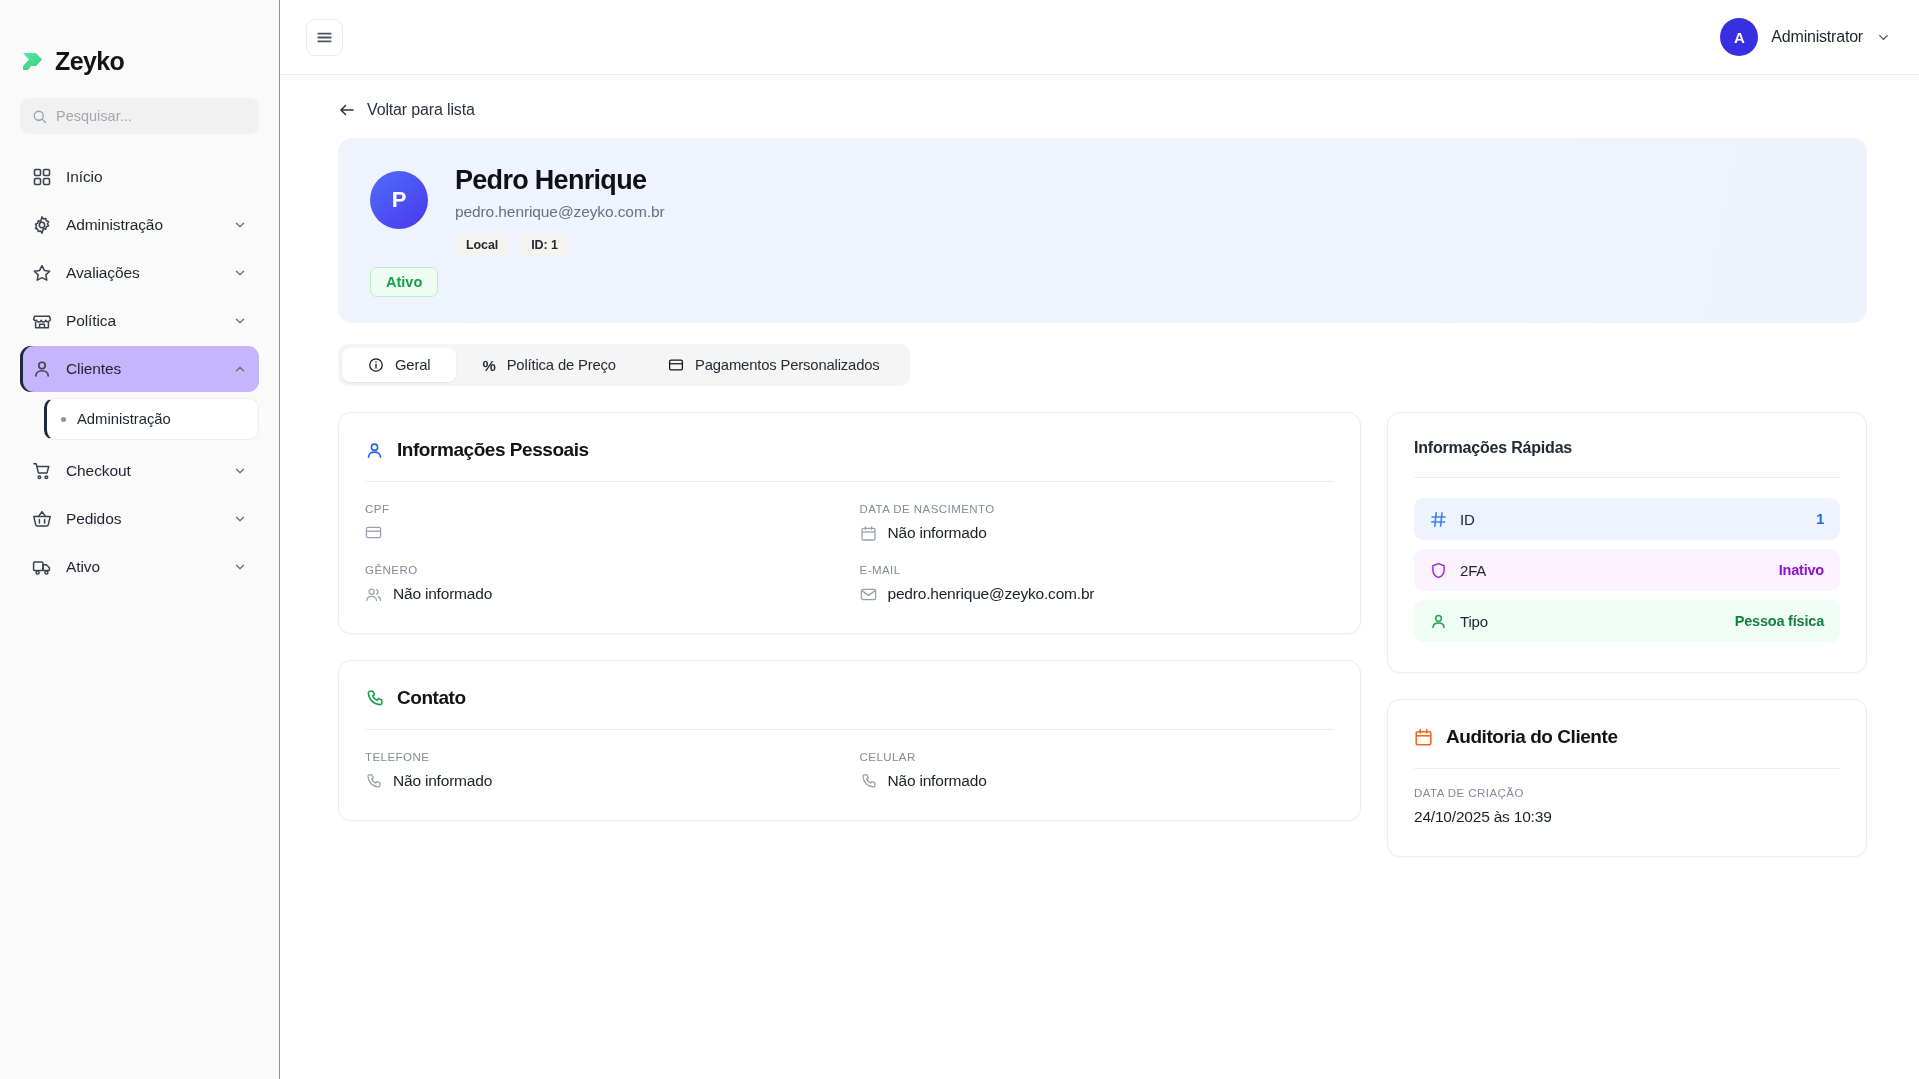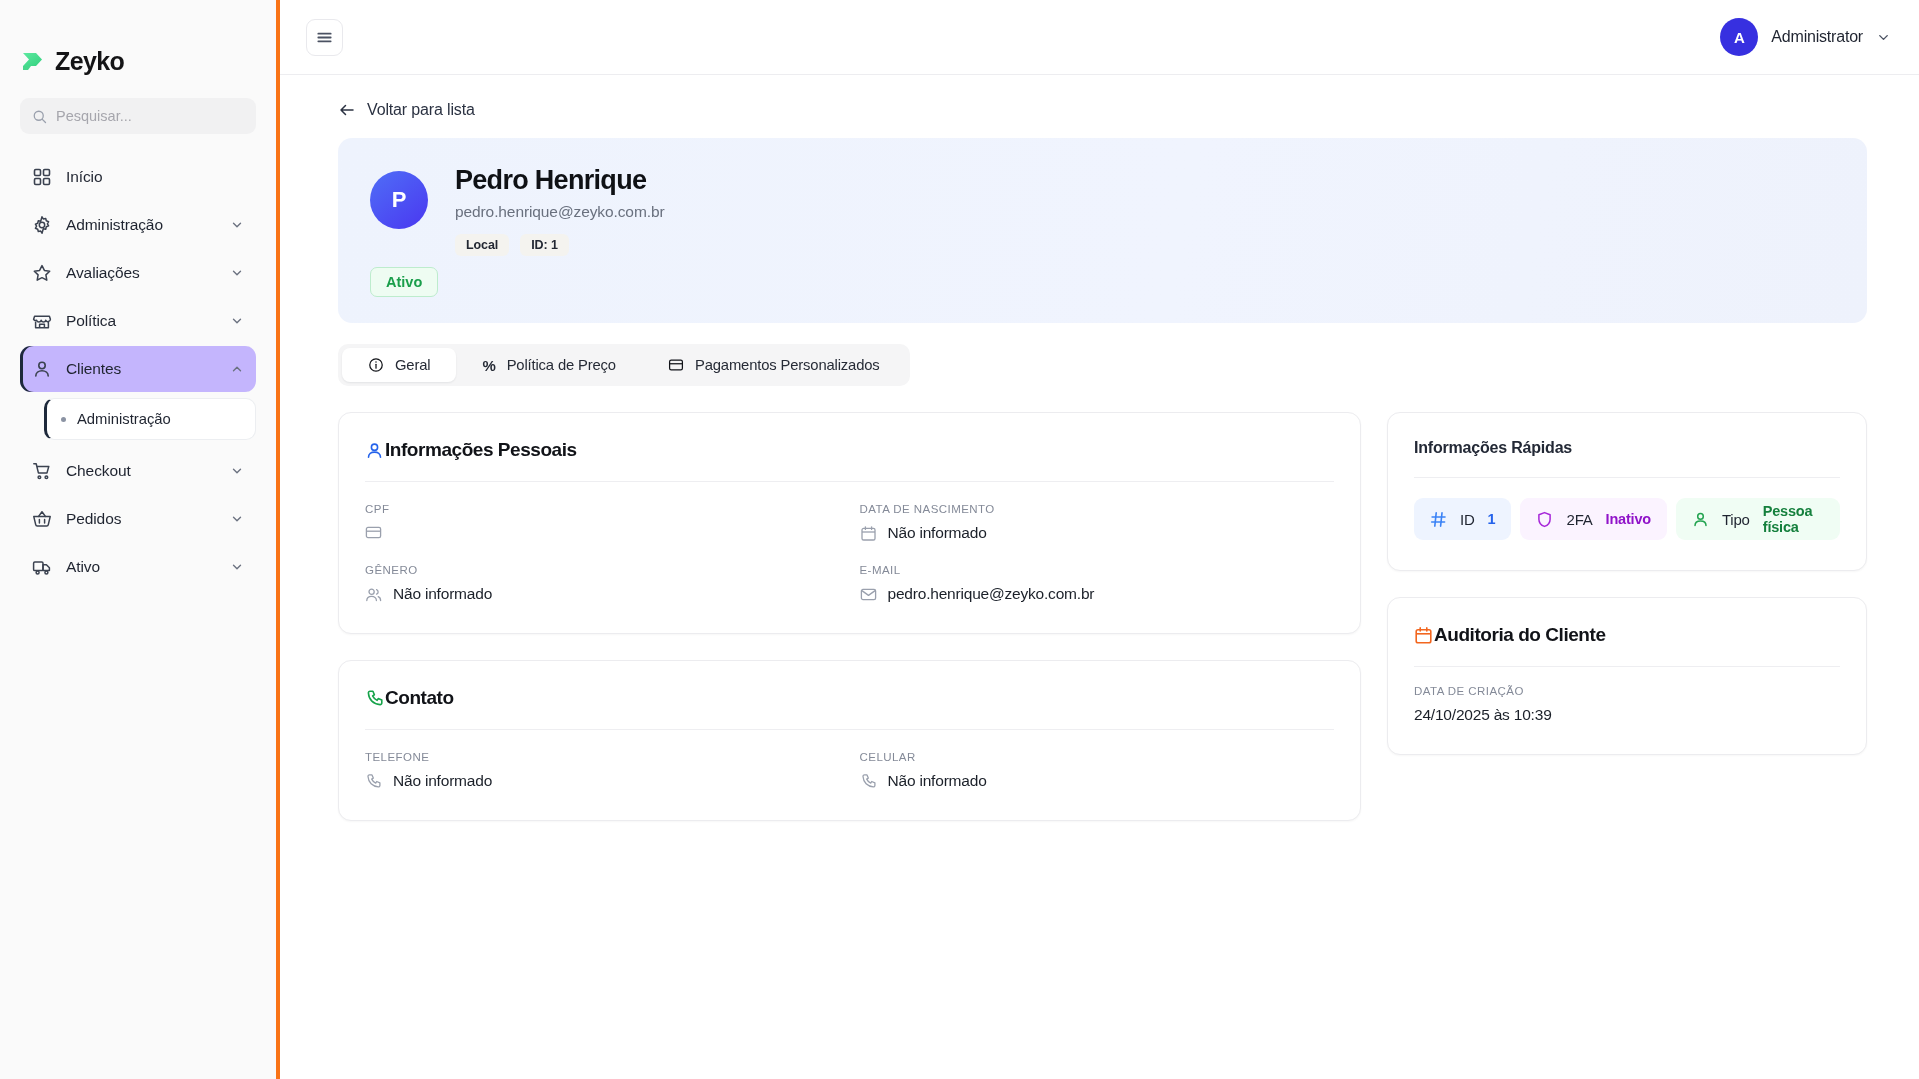--- a/index.html
+++ b/index.html
@@ -10,21 +10,21 @@
     background: #ffffff;
     overflow: hidden;
     -webkit-font-smoothing: antialiased;
   }
   .app { display: flex; width: 1919px; height: 1079px; }
 
   
   .sidebar {
     width: 280px; min-width: 280px; height: 1079px;
     background: #fafafa;
-    border-right: 4px solid #f97316;
+    border-right: 1px solid #f97316;
     display: flex; flex-direction: column;
     padding: 0 0 10px 0;
     position: relative;
   }
   .brand {
     display: flex; align-items: center; gap: 9px;
     padding: 40px 0 0 20px; height: 82px;
   }
   .brand-mark { width: 26px; height: 26px; display:block; flex: 0 0 26px; }
   .brand-name {
@@ -157,39 +157,39 @@
   
   .cols { display: flex; gap: 26px; margin-top: 26px; align-items: flex-start; }
   .col-left { flex: 1 1 auto; min-width: 0; display: flex; flex-direction: column; gap: 26px; }
   .col-right { flex: 0 0 480px; display: flex; flex-direction: column; gap: 26px; }
 
   .card {
     background: #fff; border: 1px solid #ececef; border-radius: 13px;
     padding: 26px 26px 30px 26px;
     box-shadow: 0 1px 2px rgba(16,24,40,.035);
   }
-  .card-head { display: flex; align-items: center; gap: 1px; }
+  .card-head { display: flex; align-items: center; gap: 13px; }
   .card-head svg { width: 19px; height: 19px; flex: 0 0 19px; }
   .card-title { font-size: 19px; font-weight: 700; color: #111318; letter-spacing: -0.45px; }
   .card-title.sm { font-size: 16px; font-weight: 600; color: #232936; letter-spacing: -0.2px; }
   .divider { height: 1px; background: #eeeef1; margin: 20px 0 0 0; }
 
   .field-grid { display: grid; grid-template-columns: 1fr 1fr; column-gap: 20px; row-gap: 22px; margin-top: 21px; }
   .field-label {
     font-size: 11.5px; color: #848a98; letter-spacing: 0.45px; text-transform: uppercase;
     font-weight: 400; margin-bottom: 9px;
   }
   .field-value {
     display: flex; align-items: center; gap: 11px;
     font-size: 15.5px; color: #1b2029; font-weight: 500; letter-spacing: -0.2px;
   }
   .field-value svg { width: 17px; height: 17px; flex: 0 0 17px; color: #9aa0ad; }
 
   
-  .qi-list { margin-top: 20px; display: flex; flex-direction: row; gap: 9px; }
+  .qi-list { margin-top: 20px; display: flex; flex-direction: column; gap: 9px; }
   .qi-row {
     display: flex; align-items: center; gap: 13px;
     height: 42px; border-radius: 9px; padding: 0 16px;
   }
   .qi-row svg { width: 17px; height: 17px; flex: 0 0 17px; }
   .qi-label { font-size: 15px; color: #1f2430; flex: 1; letter-spacing: -0.2px; }
   .qi-value { font-size: 14.5px; font-weight: 700; letter-spacing: -0.2px; }
   .qi-blue { background: #eef4ff; } .qi-blue svg { color: #3b82f6; } .qi-blue .qi-value { color: #2563eb; }
   .qi-purple { background: #fbf3ff; } .qi-purple svg { color: #a626d9; } .qi-purple .qi-value { color: #9013c9; }
   .qi-green { background: #f0fdf4; } .qi-green svg { color: #22a34f; } .qi-green .qi-value { color: #15803d; }

